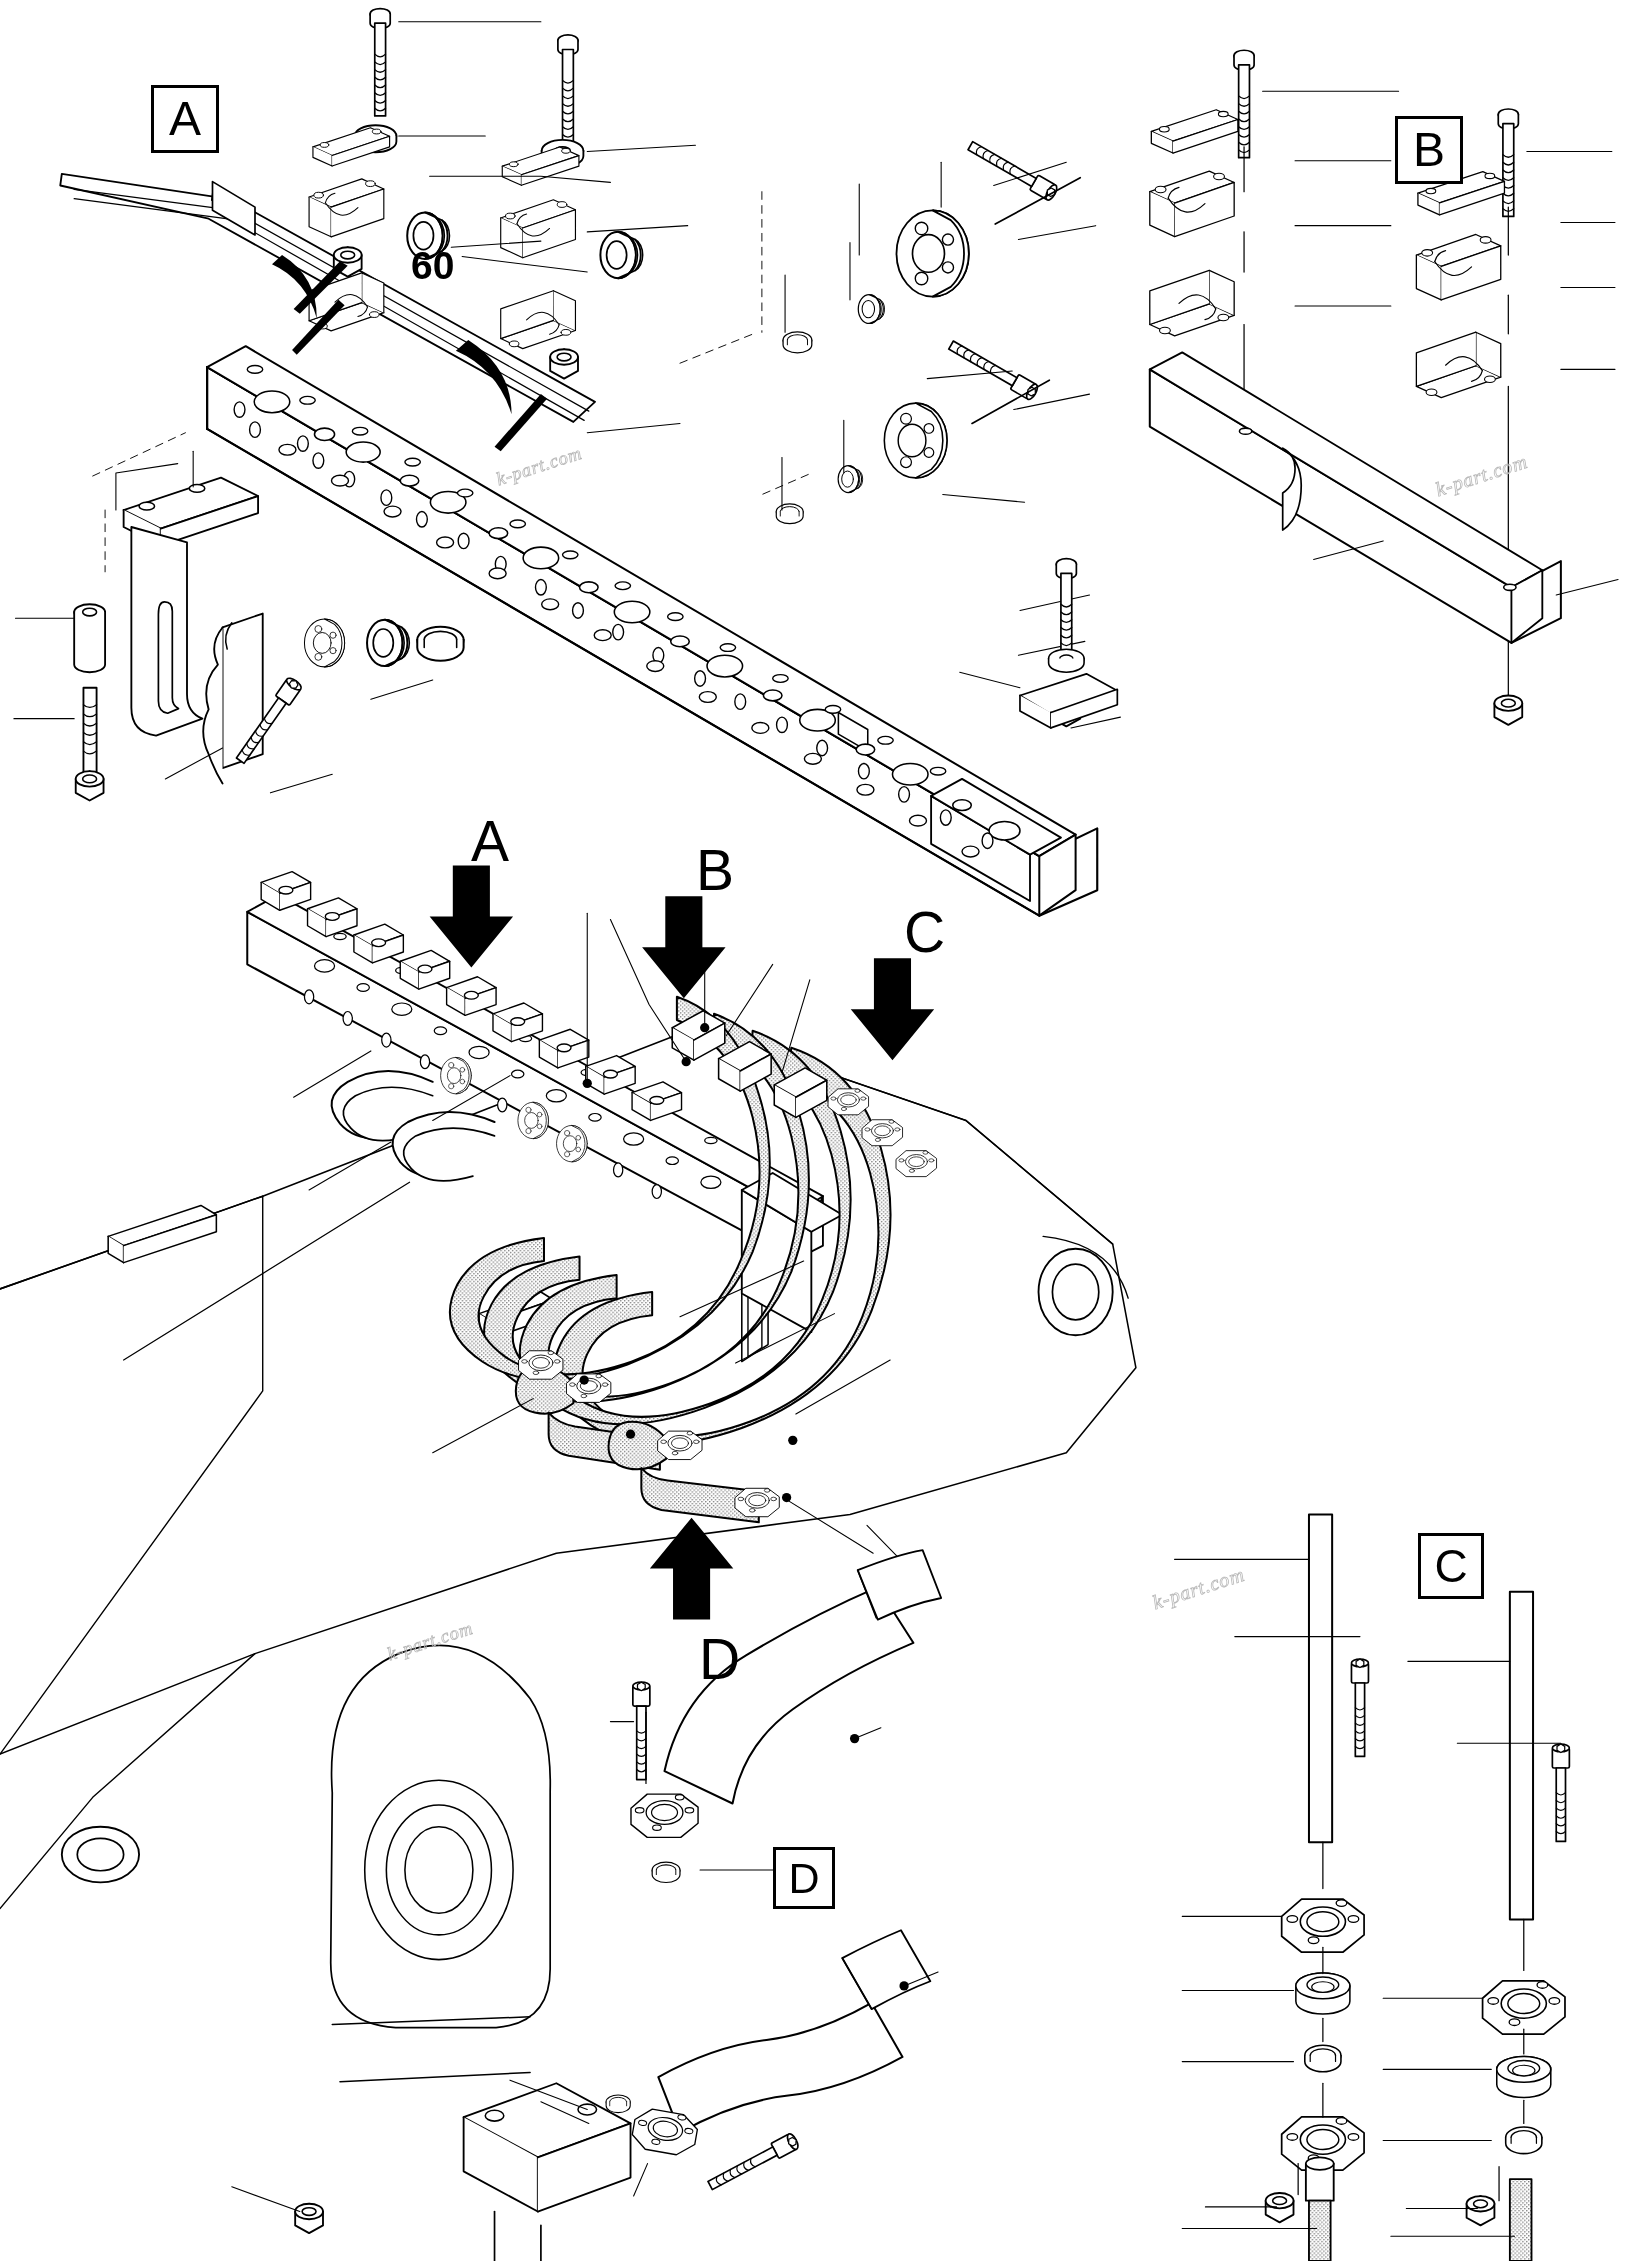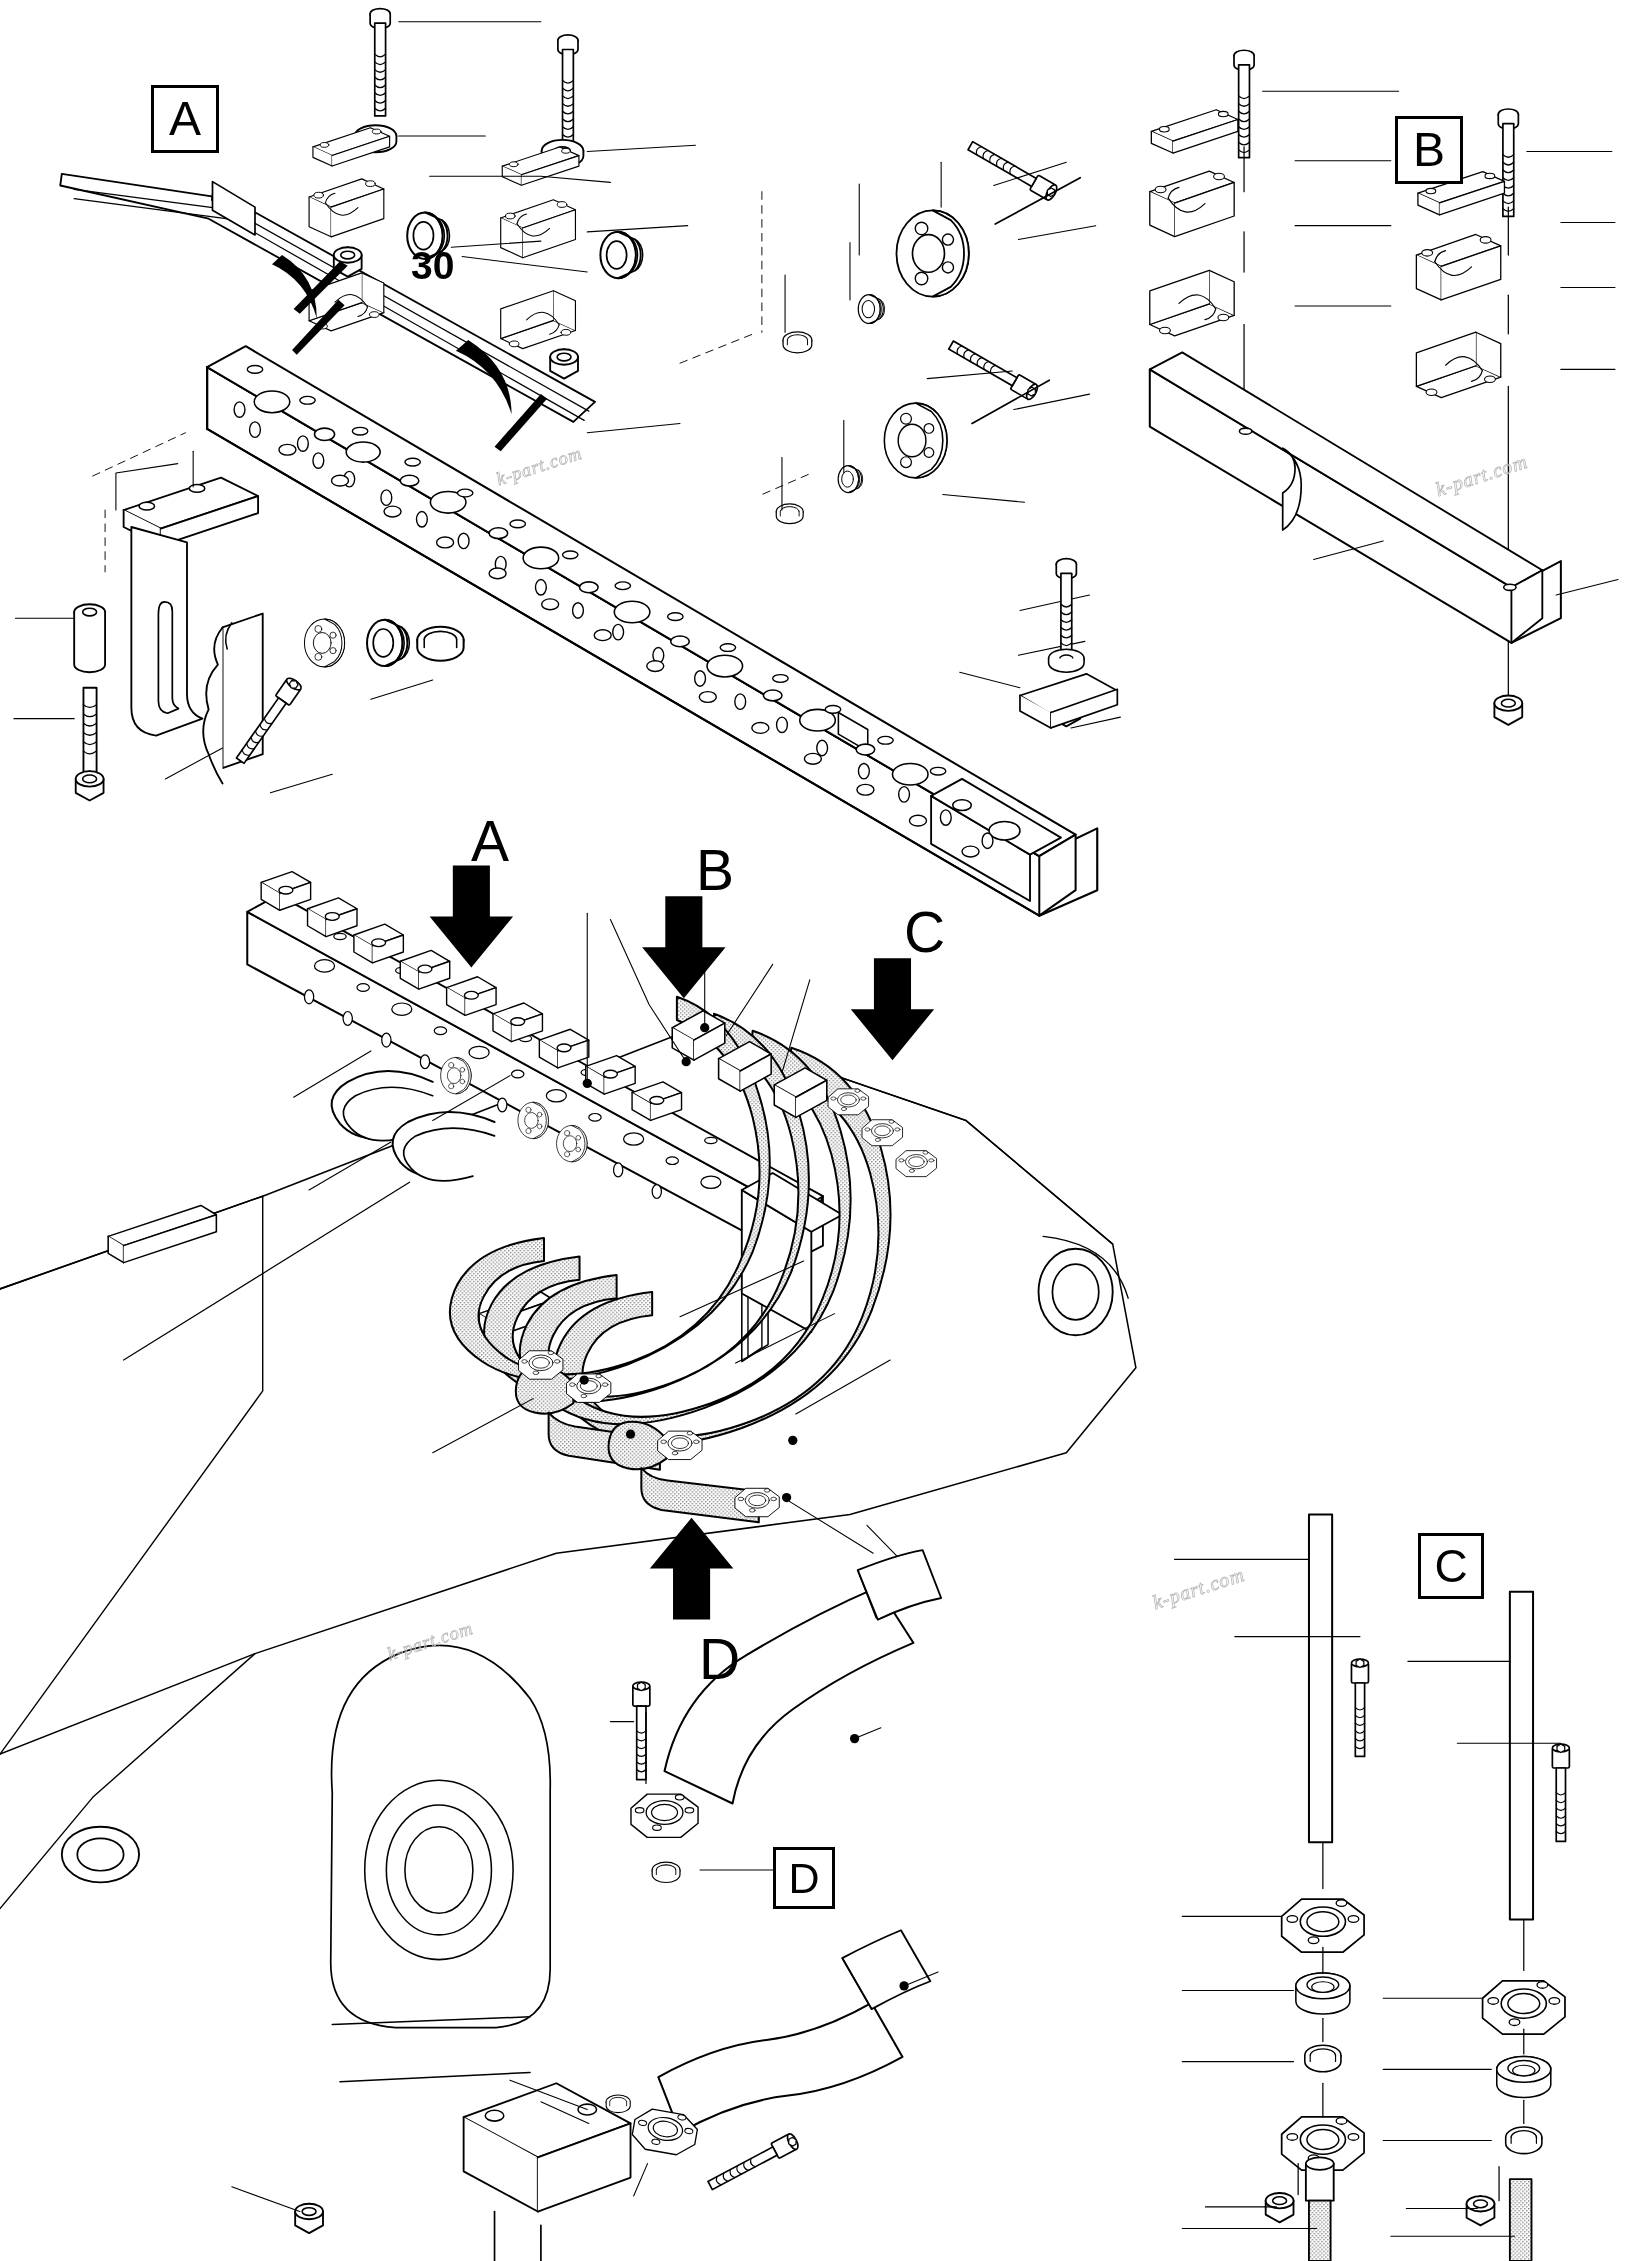--- a/index.html
+++ b/index.html
@@ -778,16 +778,16 @@
   <div class="boxlbl" style="left:151px;top:85px;width:62px;height:62px;font-size:48px;">A</div>
   <div class="boxlbl" style="left:1395px;top:116px;width:62px;height:62px;font-size:48px;">B</div>
   <div class="boxlbl" style="left:1418px;top:1533px;width:60px;height:60px;font-size:46px;">C</div>
   <div class="boxlbl" style="left:773px;top:1847px;width:56px;height:56px;font-size:43px;">D</div>
 
   <div class="arrowlbl" style="left:471px;top:813px;font-size:57px;">A</div>
   <div class="arrowlbl" style="left:696px;top:842px;font-size:57px;">B</div>
   <div class="arrowlbl" style="left:904px;top:904px;font-size:57px;">C</div>
   <div class="arrowlbl" style="left:699px;top:1631px;font-size:57px;">D</div>
 
-  <div class="partnum" style="left:411px;top:246px;font-size:39px;">30</div>
+  <div class="partnum" style="left:411px;top:246px;font-size:39px;">60</div>
 
 </div>
 
 
 </body></html>

